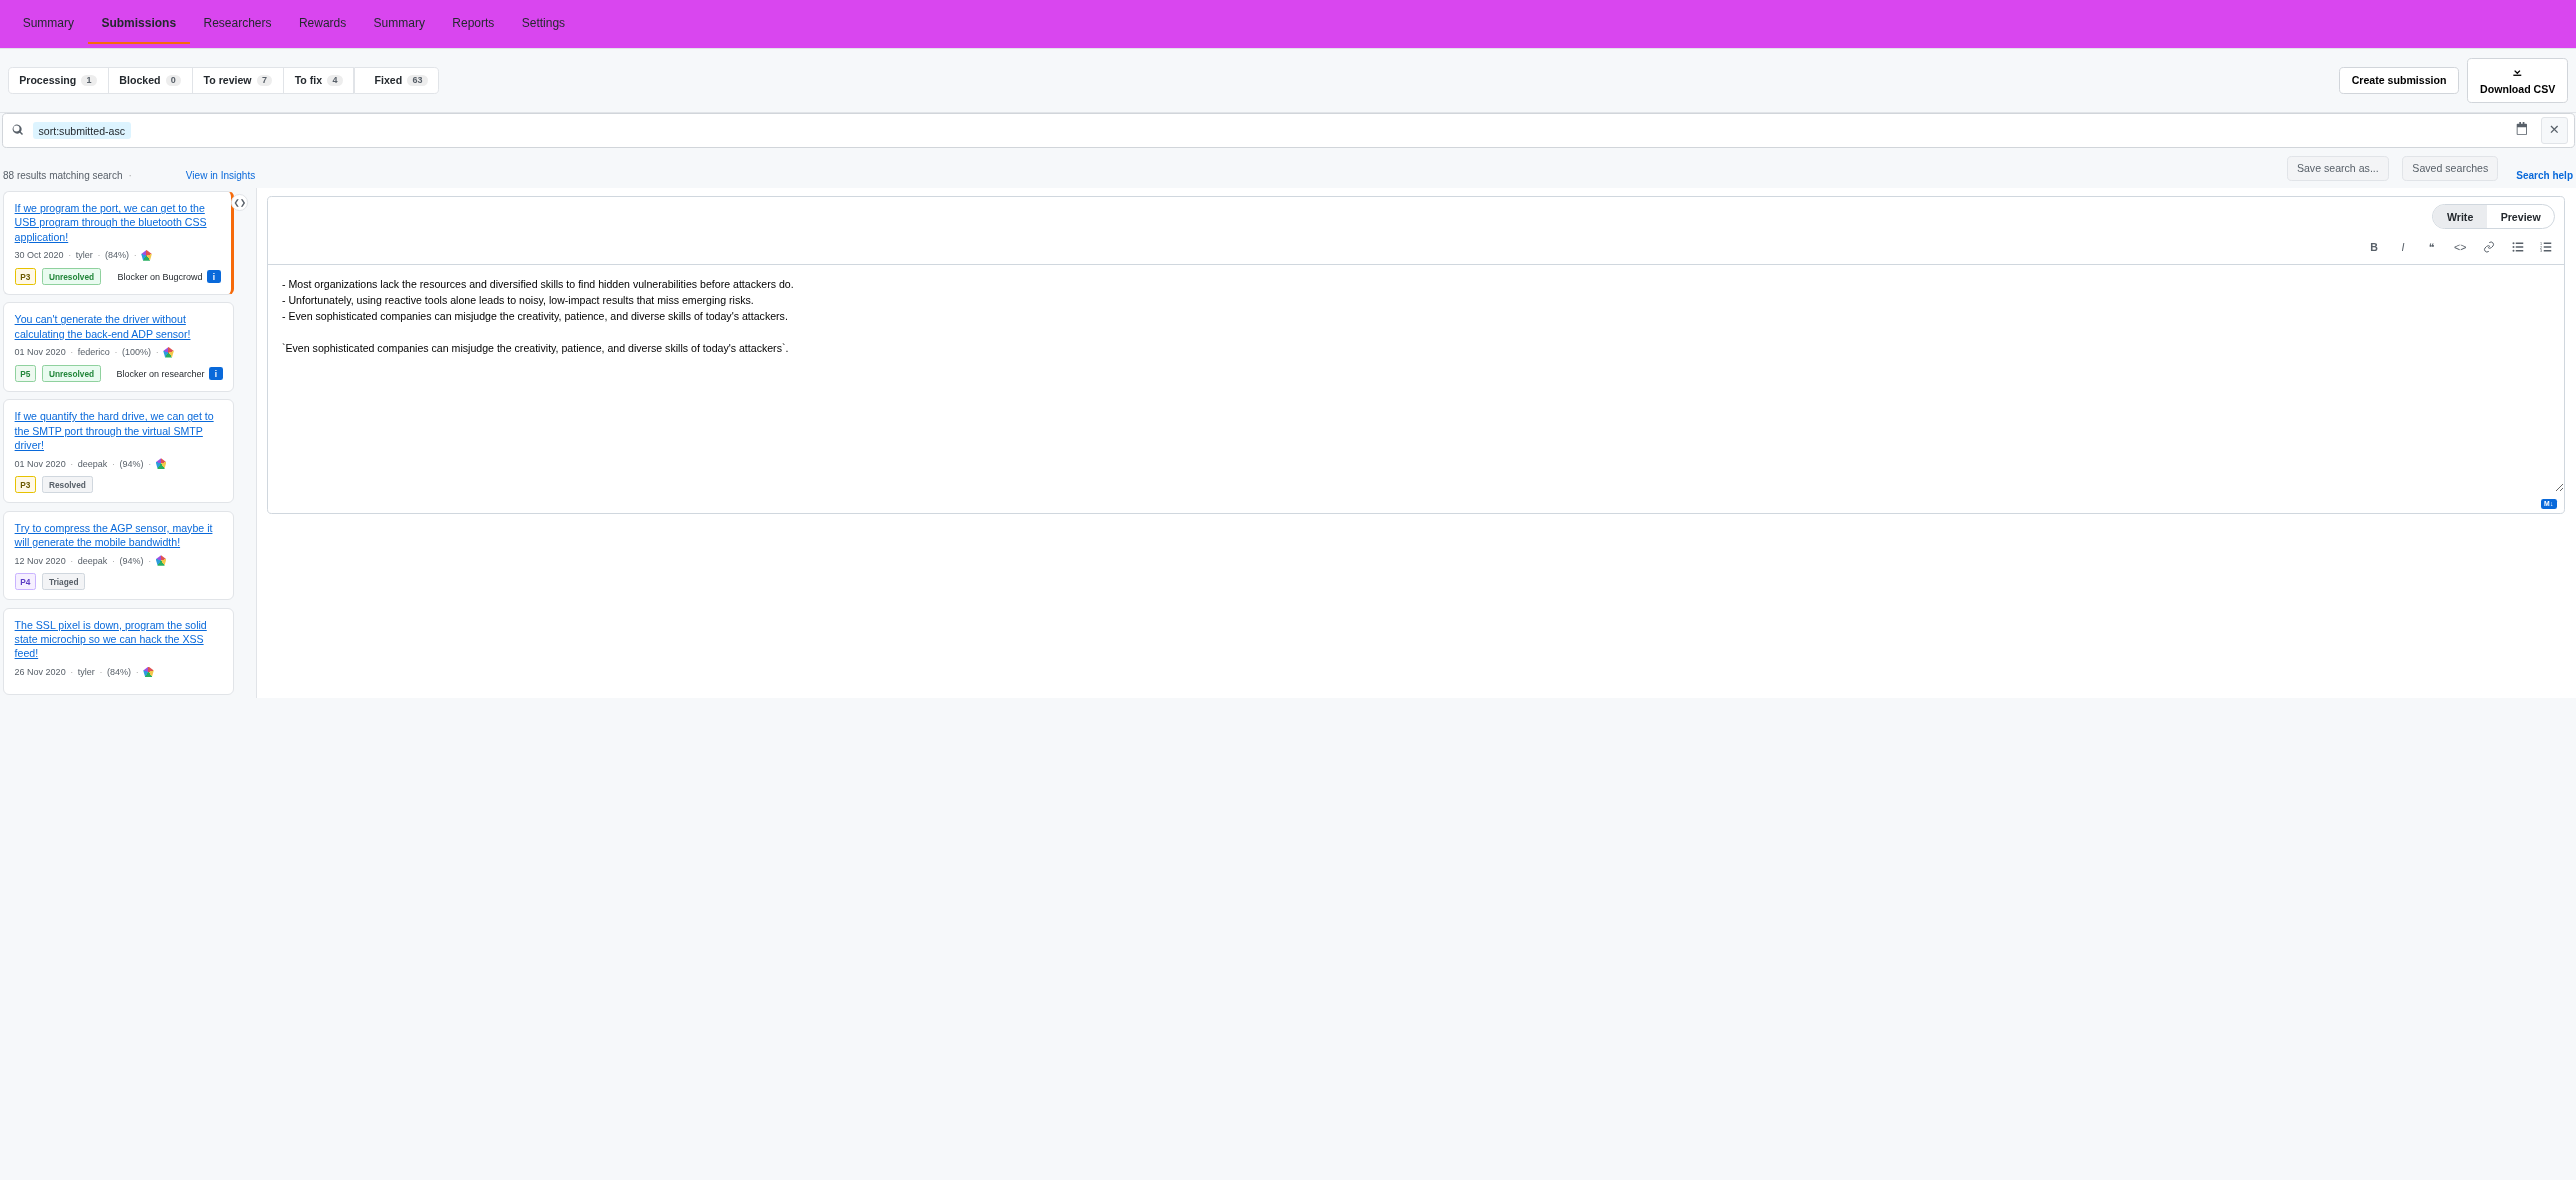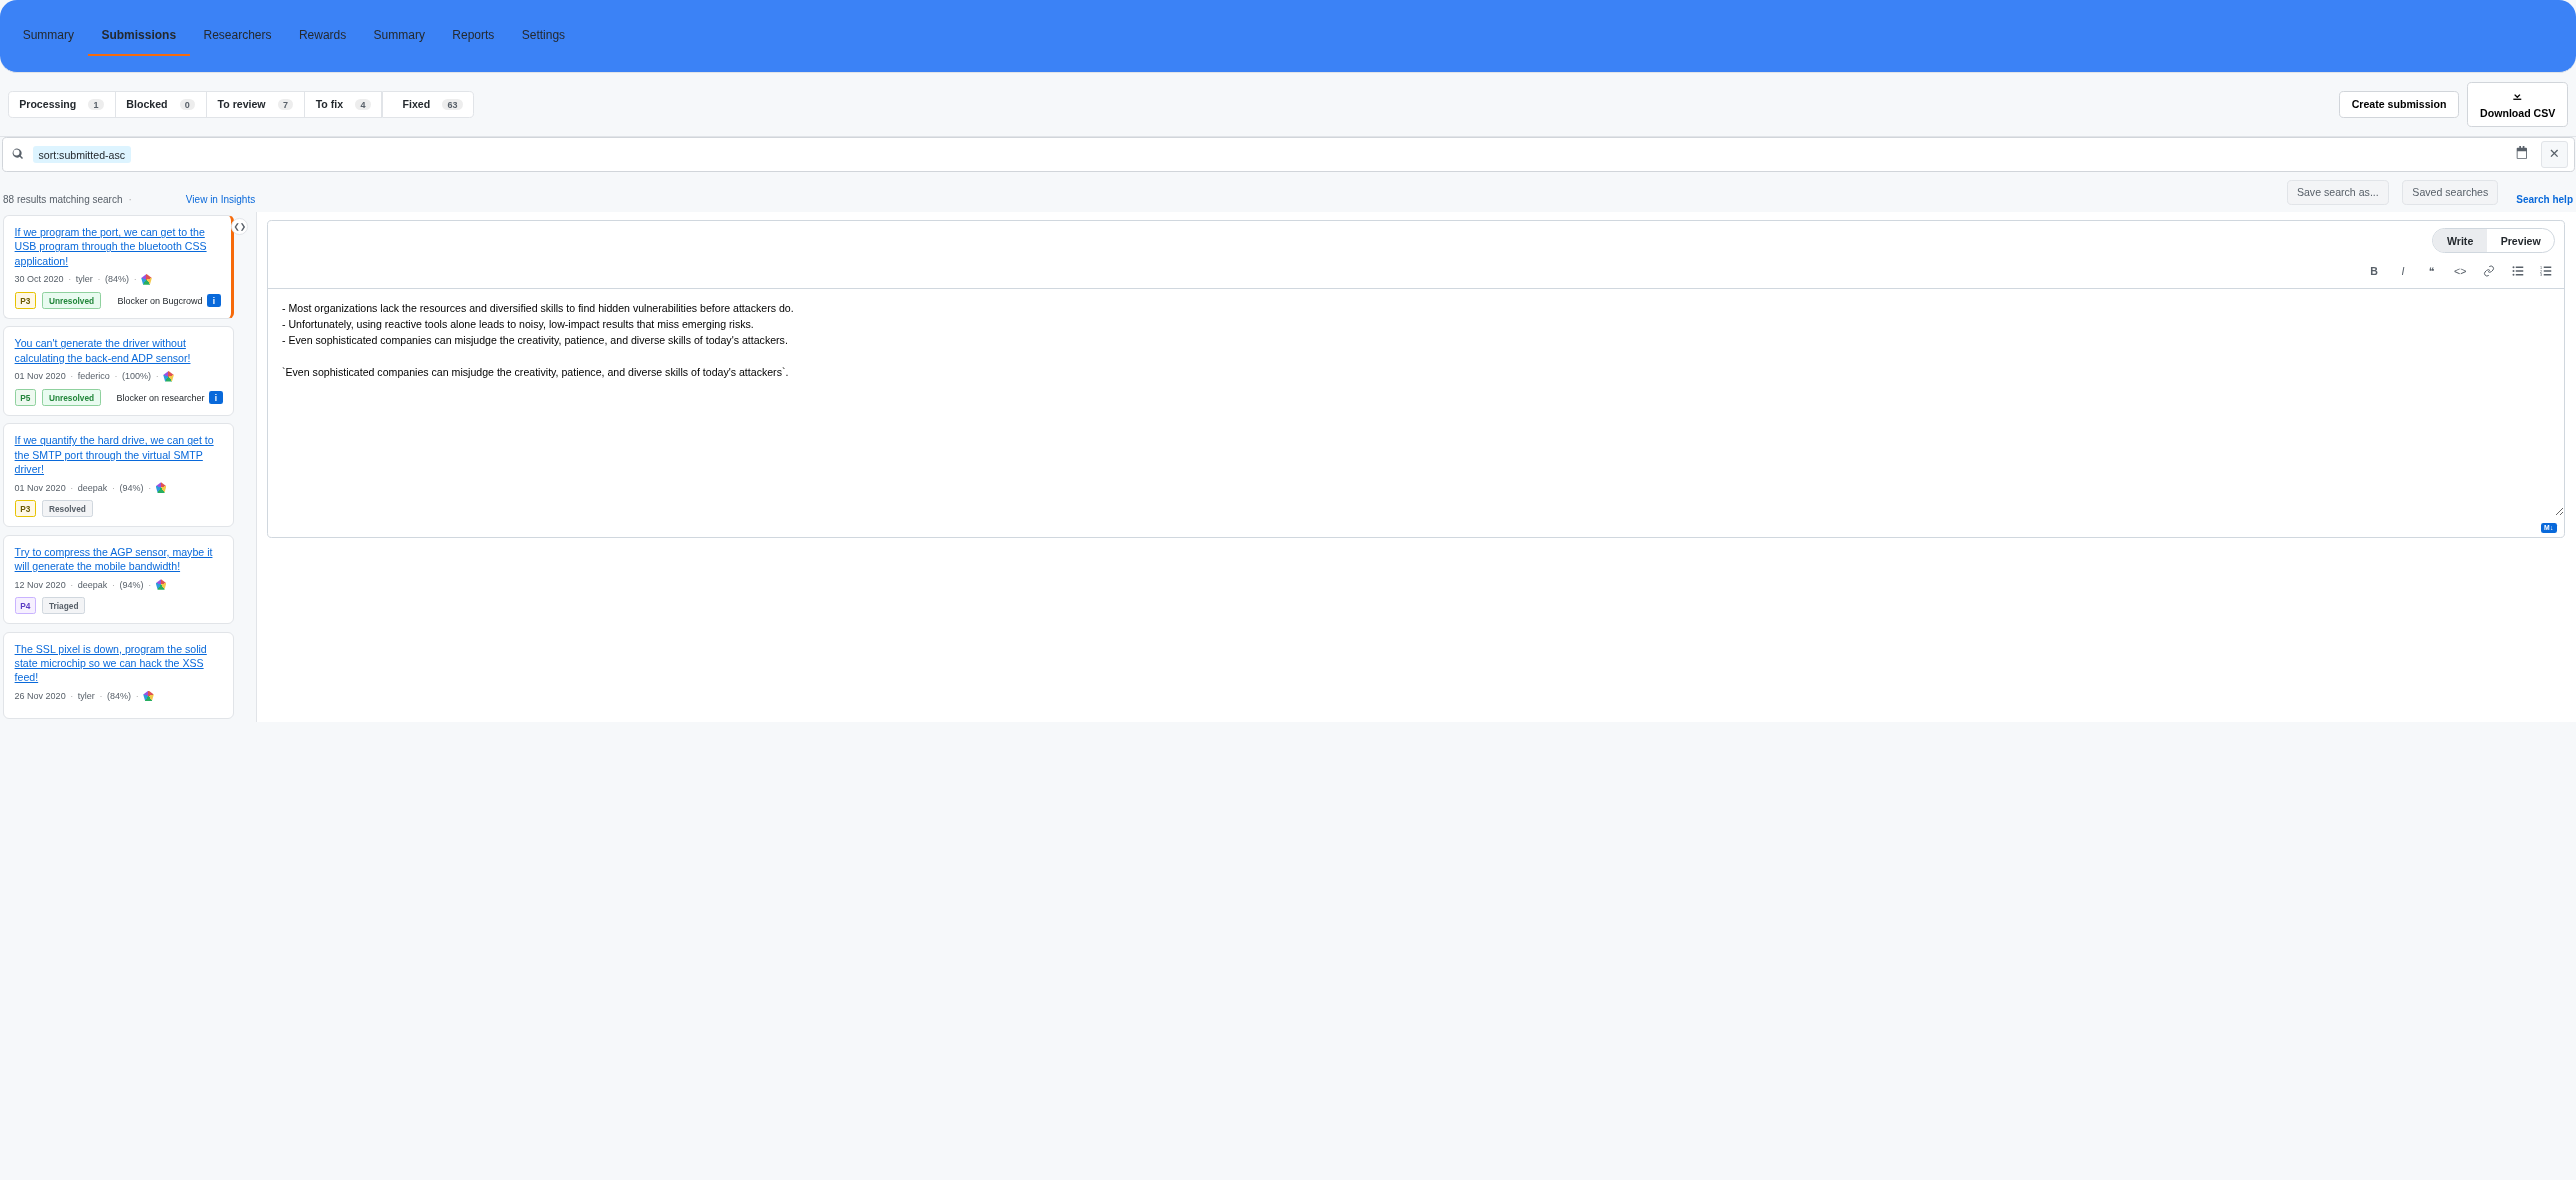--- a/index.html
+++ b/index.html
@@ -5,24 +5,23 @@
   * { box-sizing: border-box; margin: 0; padding: 0; }
   body {
     font-family: -apple-system, BlinkMacSystemFont, "Segoe UI", Helvetica, Arial, sans-serif;
     font-size: 10.6px;
     color: #24292e;
     background: #f6f8fa;
   }
   
   .top-tabs {
     display: flex;
-    background: #3b82f6;
+    background: #d946ef;
     border-bottom: 0.8px solid #e1e4e8;
-    padding: 16px 9px;
-    border-radius: 17px;
+    padding: 4px 9px;
   }
   .top-tab {
     padding: 12px 13.7px;
     font-size: 12px;
     color: #24292e;
     cursor: pointer;
     border-bottom: 2.3px solid transparent;
   }
   .top-tab.active {
     font-weight: 600;
@@ -32,22 +31,22 @@
   .filter-bar {
     display: flex;
     align-items: center;
     padding: 9px 7.6px;
     background: #f6f8fa;
     border-bottom: 0.8px solid #e1e4e8;
     gap: 0;
   }
   .filter-pill {
     display: inline-flex;
-    align-items: flex-end;
-    gap: 12px;
+    align-items: center;
+    gap: 5px;
     background: #fff;
     border: 0.8px solid #e1e4e8;
     padding: 6.8px 10.6px;
     font-size: 10.6px;
     cursor: pointer;
     border-radius: 0;
     margin-right: -0.8px;
   }
   .filter-pill:first-child { border-top-left-radius: 4.6px; border-bottom-left-radius: 4.6px; }
   .filter-pill:last-of-type { border-top-right-radius: 4.6px; border-bottom-right-radius: 4.6px; padding-left: 20px; }

